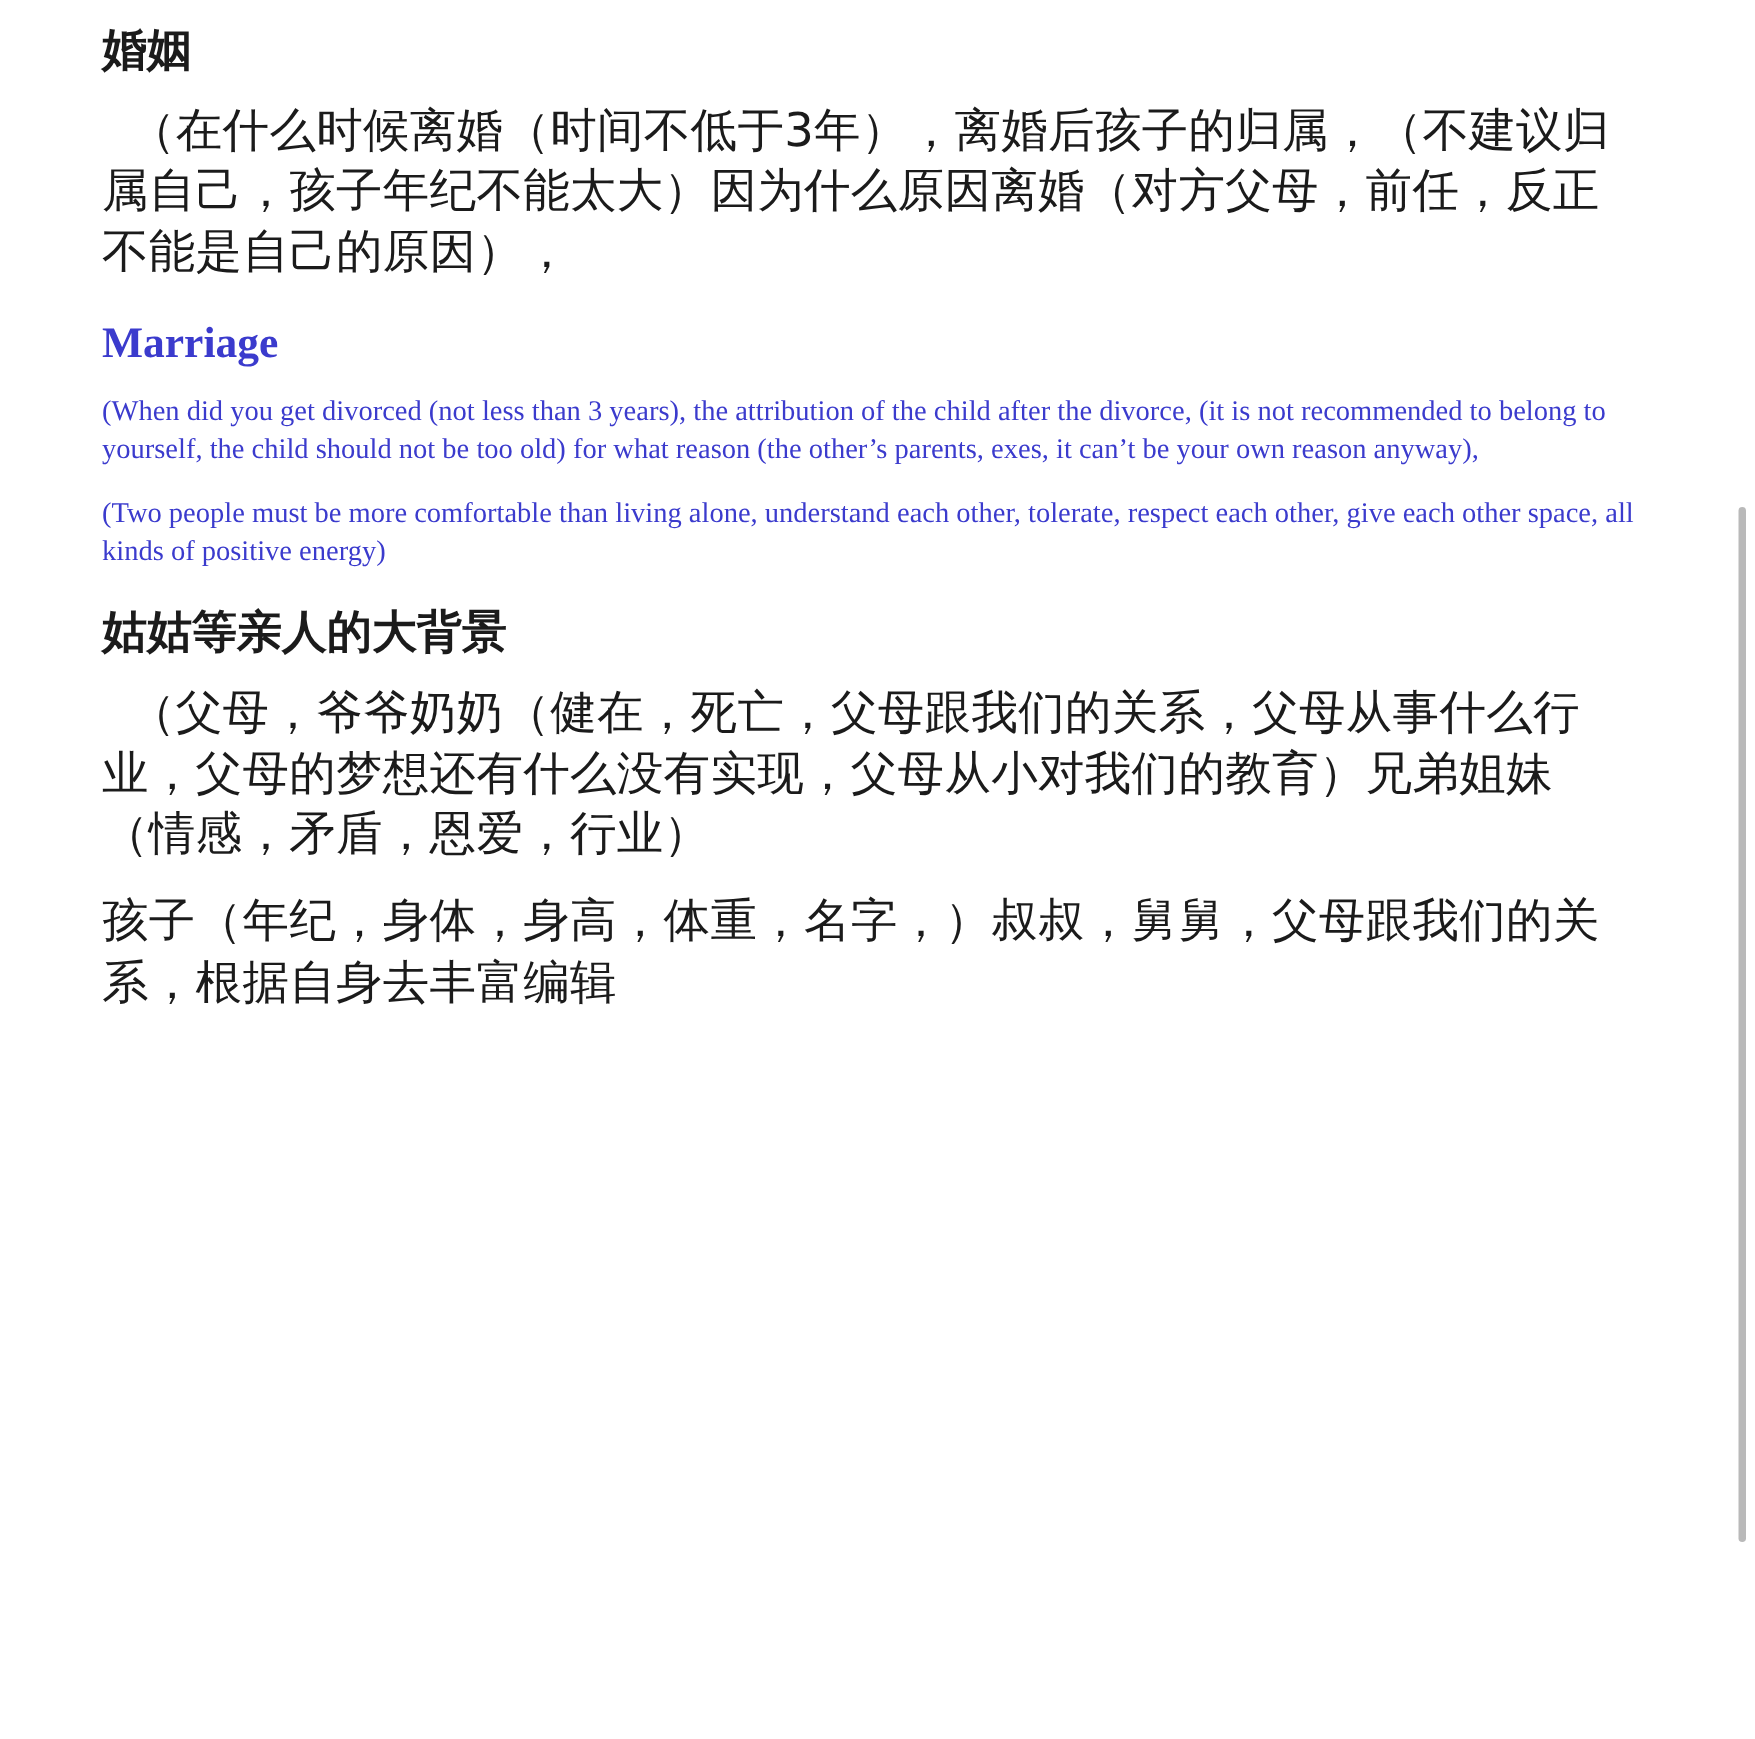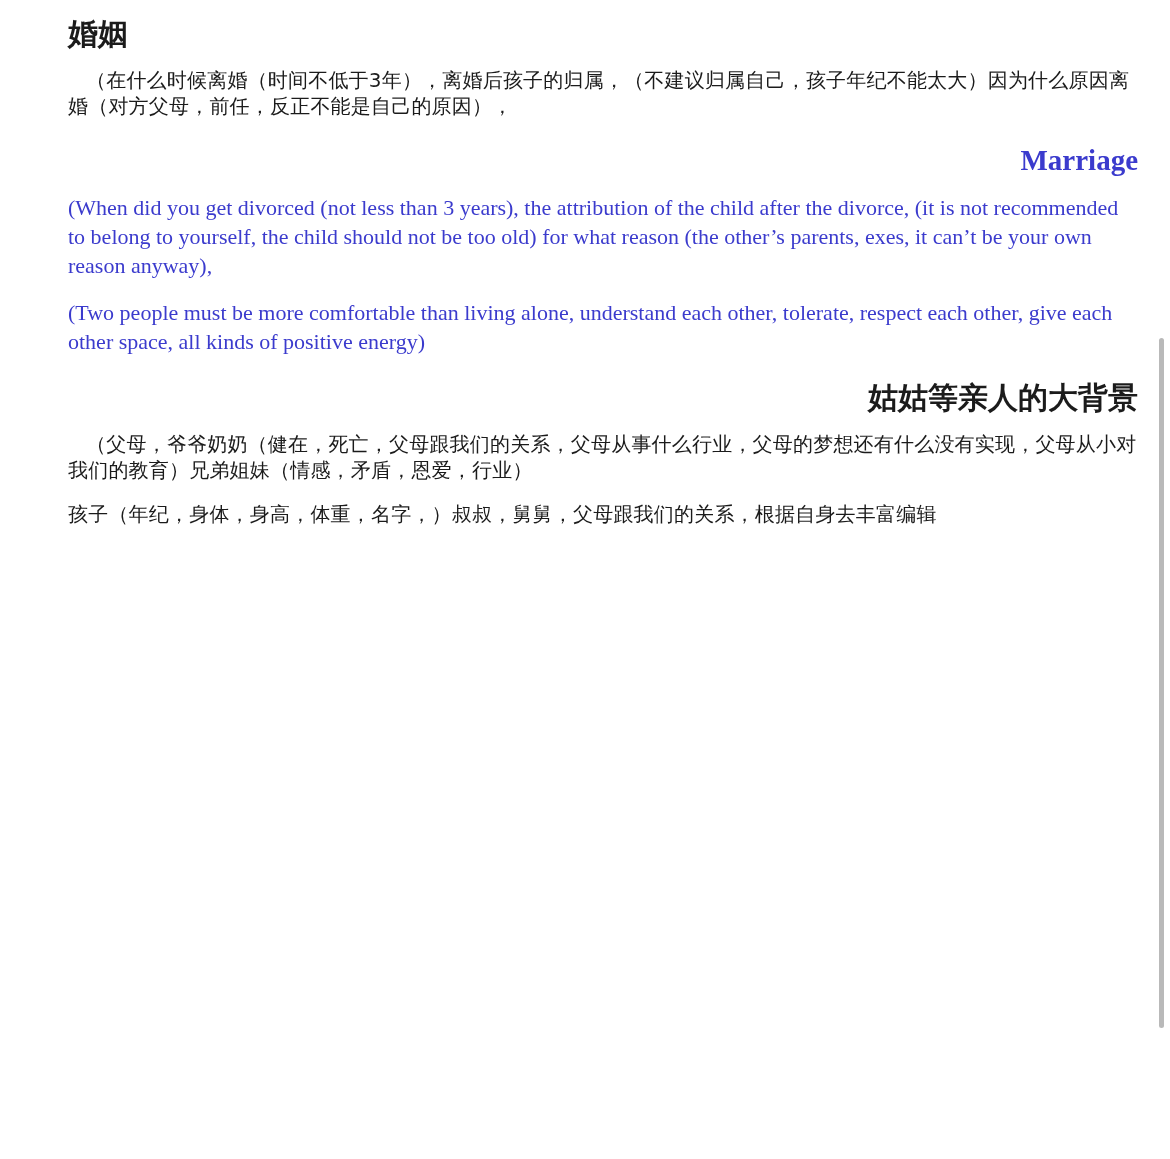--- a/index.html
+++ b/index.html
@@ -12,58 +12,57 @@
     height: 1159px;
     position: relative;
     overflow: hidden;
     font-family: "Liberation Sans", sans-serif;
   }
   .page {
     position: relative;
     width: 1170px;
     height: 1159px;
     box-sizing: border-box;
-    padding: 14px 32px 0 68px;
+    padding: 14px 76px 0 68px;
   }
   .block {
     margin: 0 0 18px 0;
   }
   .cn {
     font-family: "DejaVu Sans", "Liberation Sans", sans-serif;
     color: #1b1b1b;
-    font-size: 20px;
+    font-size: 31px;
     line-height: 1.30;
     letter-spacing: 0.2px;
   }
   .cn-head {
     font-family: "DejaVu Sans", "Liberation Sans", sans-serif;
     color: #1b1b1b;
     font-size: 30px;
     line-height: 1.30;
     margin: 0 0 14px 0;
   }
   .en {
     font-family: "Liberation Serif", "DejaVu Serif", serif;
     color: #3b3bcd;
-    font-size: 22px;
+    font-size: 19px;
     line-height: 1.32;
   }
   .en-head {
     font-family: "Liberation Serif", "DejaVu Serif", serif;
     color: #3b3bcd;
     font-size: 29px;
     line-height: 1.32;
     margin: 0 0 14px 0;
   }
   .indent {
     text-indent: 18px;
   }
   .gap-top {
     margin-top: 22px;
-    text-align: right;
   }
   .scrollbar-track {
     position: absolute;
     top: 0;
     right: 3px;
     width: 6px;
     height: 1159px;
     background: transparent;
   }
   .scrollbar-thumb {

